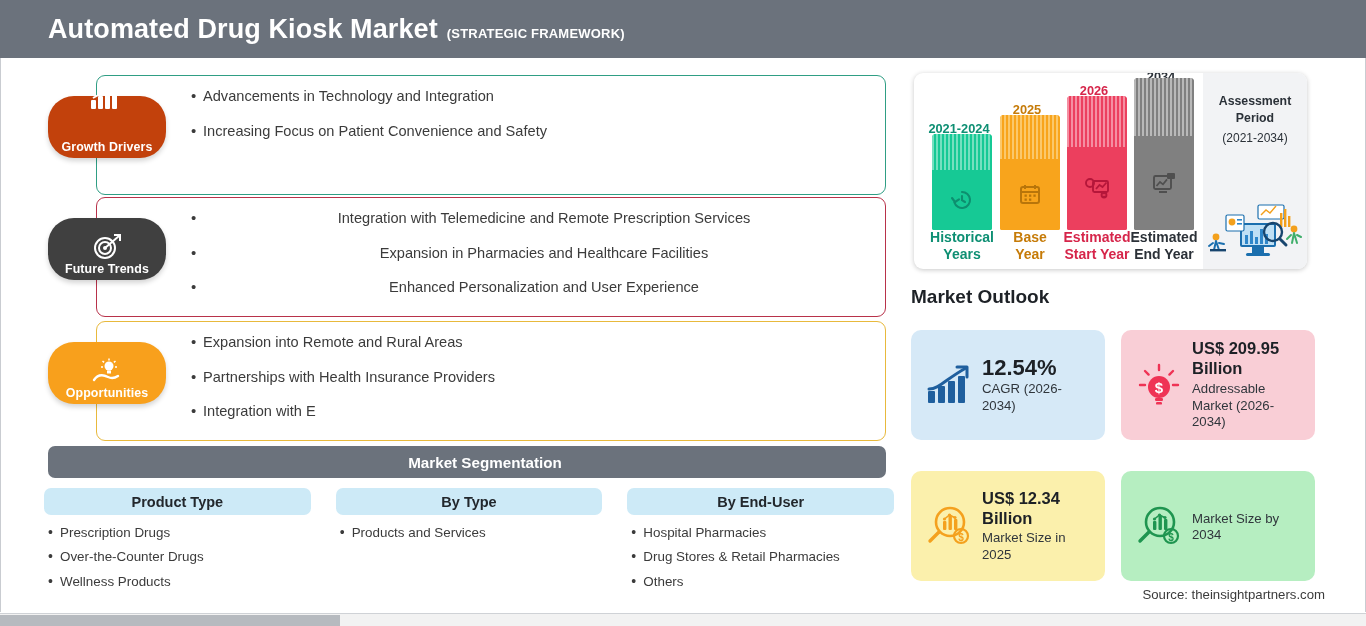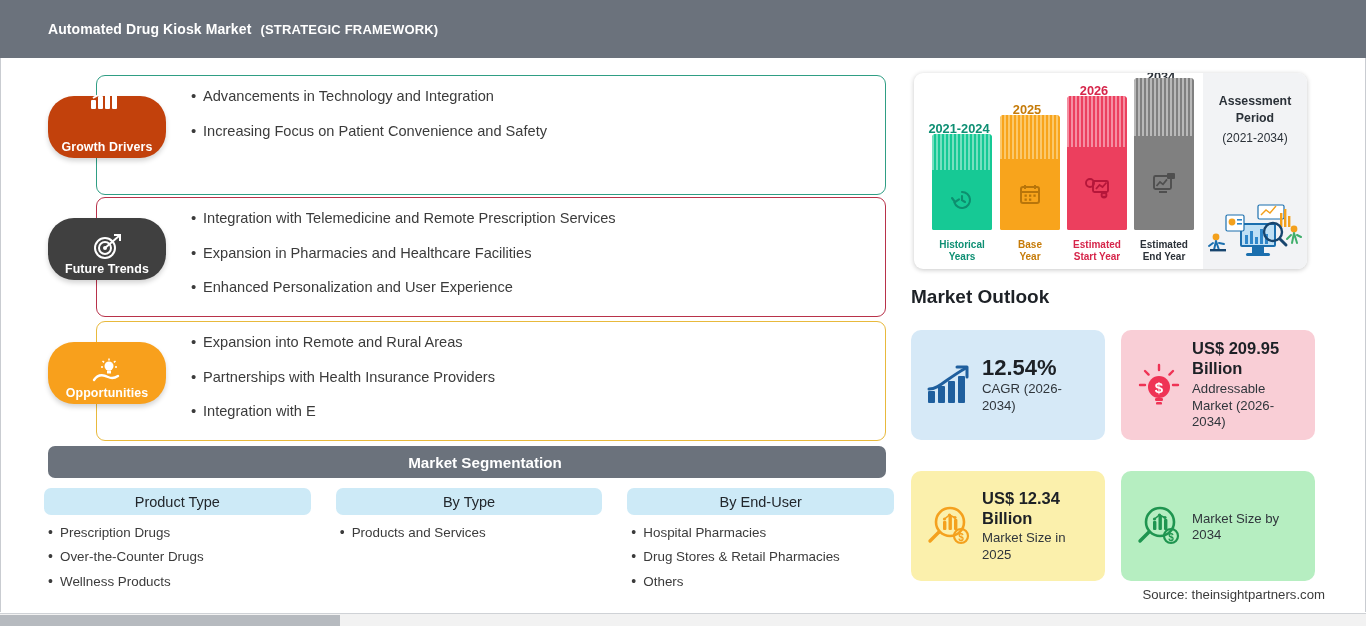--- a/index.html
+++ b/index.html
@@ -15,35 +15,35 @@
   .page-border-left  { position:absolute; left:0;  top:52px; width:1px; height:560px; background:#c9ccd1; }
   .page-border-right { position:absolute; left:1365px; top:52px; width:1px; height:560px; background:#c9ccd1; }
 
   
   .header {
     position:absolute; left:0; top:0; width:1366px; height:58px;
     background:#6b727c;
     display:flex; align-items:center;
   }
   .header-title-wrap { display:flex; align-items:baseline; padding-left:48px; }
-  .header-title { color:#ffffff; font-size:14px; font-weight:bold; letter-spacing:0.1px; }
+  .header-title { color:#ffffff; font-size:27px; font-weight:bold; letter-spacing:0.1px; }
   .header-sub { color:#ffffff; font-size:13px; font-weight:bold; margin-left:9px; letter-spacing:0.2px; }
 
   .logo { position:absolute; right:28px; top:8px; width:128px; height:44px; }
   .logo svg { display:block; }
 
   
   .left-col { position:absolute; left:0; top:58px; width:900px; height:560px; }
 
   .fact-panel {
     position:absolute; left:96px; width:790px;
     border:1.4px solid #2f9e84; border-radius:9px; background:#fff;
   }
   .fact-panel.p1 { top:17px;  height:120px; border-color:#2f9e84; }
-  .fact-panel.p2 { top:139px; height:120px; border-color:#b8324a; }
+  .fact-panel.p2 { top:139px; height:120px; border-color:#b8324a;text-align:center; }
   .fact-panel.p3 { top:263px; height:120px; border-color:#e8b93c; }
 
   .bullets { padding:13px 0 0 94px; }
   .bullets li {
     list-style:none; position:relative;
     font-size:14.6px; color:#3b3b3b; line-height:1.0;
     margin-bottom:20px; padding-left:12px;
   }
   .bullets li:last-child { margin-bottom:0; }
   .bullets li::before {
@@ -69,21 +69,21 @@
     position:absolute; left:48px; top:388px; width:838px; height:32px;
     background:#6b727c; border-radius:7px;
     display:flex; align-items:center; justify-content:center;
     color:#fff; font-size:15.2px; font-weight:bold;padding-left:36px;
   }
   .seg-cols { position:absolute; left:44px; top:430px; width:850px; display:flex; gap:25px; }
   .seg-col { width:267px; }
   .seg-col-title {
     height:27px; background:#cdeaf7; border-radius:7px;
     display:flex; align-items:center; justify-content:center;
-    font-size:14.5px; font-weight:normal; color:#22272c;
+    font-size:14.5px; font-weight:bold; color:#22272c;
   }
   .seg-list { margin-top:11px; padding-left:4px; }
   .seg-list li {
     list-style:none; position:relative; padding-left:12px;
     font-size:13.4px; color:#3b3b3b; line-height:1.0; margin-bottom:11px;
   }
   .seg-list li::before { content:"\2022"; position:absolute; left:0; top:-1px; font-size:14px; color:#3b3b3b; }
 
   
   .right-col { position:absolute; left:900px; top:58px; width:466px; height:560px; }
@@ -92,21 +92,21 @@
     position:absolute; left:14px; top:15px; width:393px; height:196px;
     background:#fff; border-radius:9px;
     box-shadow:0 1px 5px rgba(0,0,0,0.22);
     overflow:hidden;
   }
   .tl-bars { position:absolute; left:0; top:0; width:288px; height:196px; }
   .tl-bar { position:absolute; bottom:39px; width:60px; border-radius:4px 4px 2px 2px; overflow:hidden; }
   .tl-bar .stripes { height:38%; width:100%; }
   .tl-bar .body { height:62%; width:100%; display:flex; align-items:center; justify-content:center; }
   .tl-year { position:absolute; text-align:center; width:78px; font-size:12.8px; font-weight:bold; }
-  .tl-cap  { position:absolute; text-align:center; width:78px; font-size:10px; font-weight:bold; line-height:1.22; bottom:6px; }
+  .tl-cap  { position:absolute; text-align:center; width:78px; font-size:14px; font-weight:bold; line-height:1.22; bottom:6px; }
 
   .assess {
     position:absolute; right:0; top:0; width:104px; height:196px;
     background:#f2f3f5; display:flex; flex-direction:column; align-items:center;
   }
   .assess-t { margin-top:20px; font-size:12.3px; font-weight:bold; color:#2b3138; text-align:center; line-height:1.35; }
   .assess-p { margin-top:5px; font-size:12px; color:#2b3138; text-align:center; }
   .assess-ill { position:absolute; bottom:6px; left:3px; }
 
   .outlook-title { position:absolute; left:11px; top:228px; font-size:19px; font-weight:bold; color:#1d2126; }

